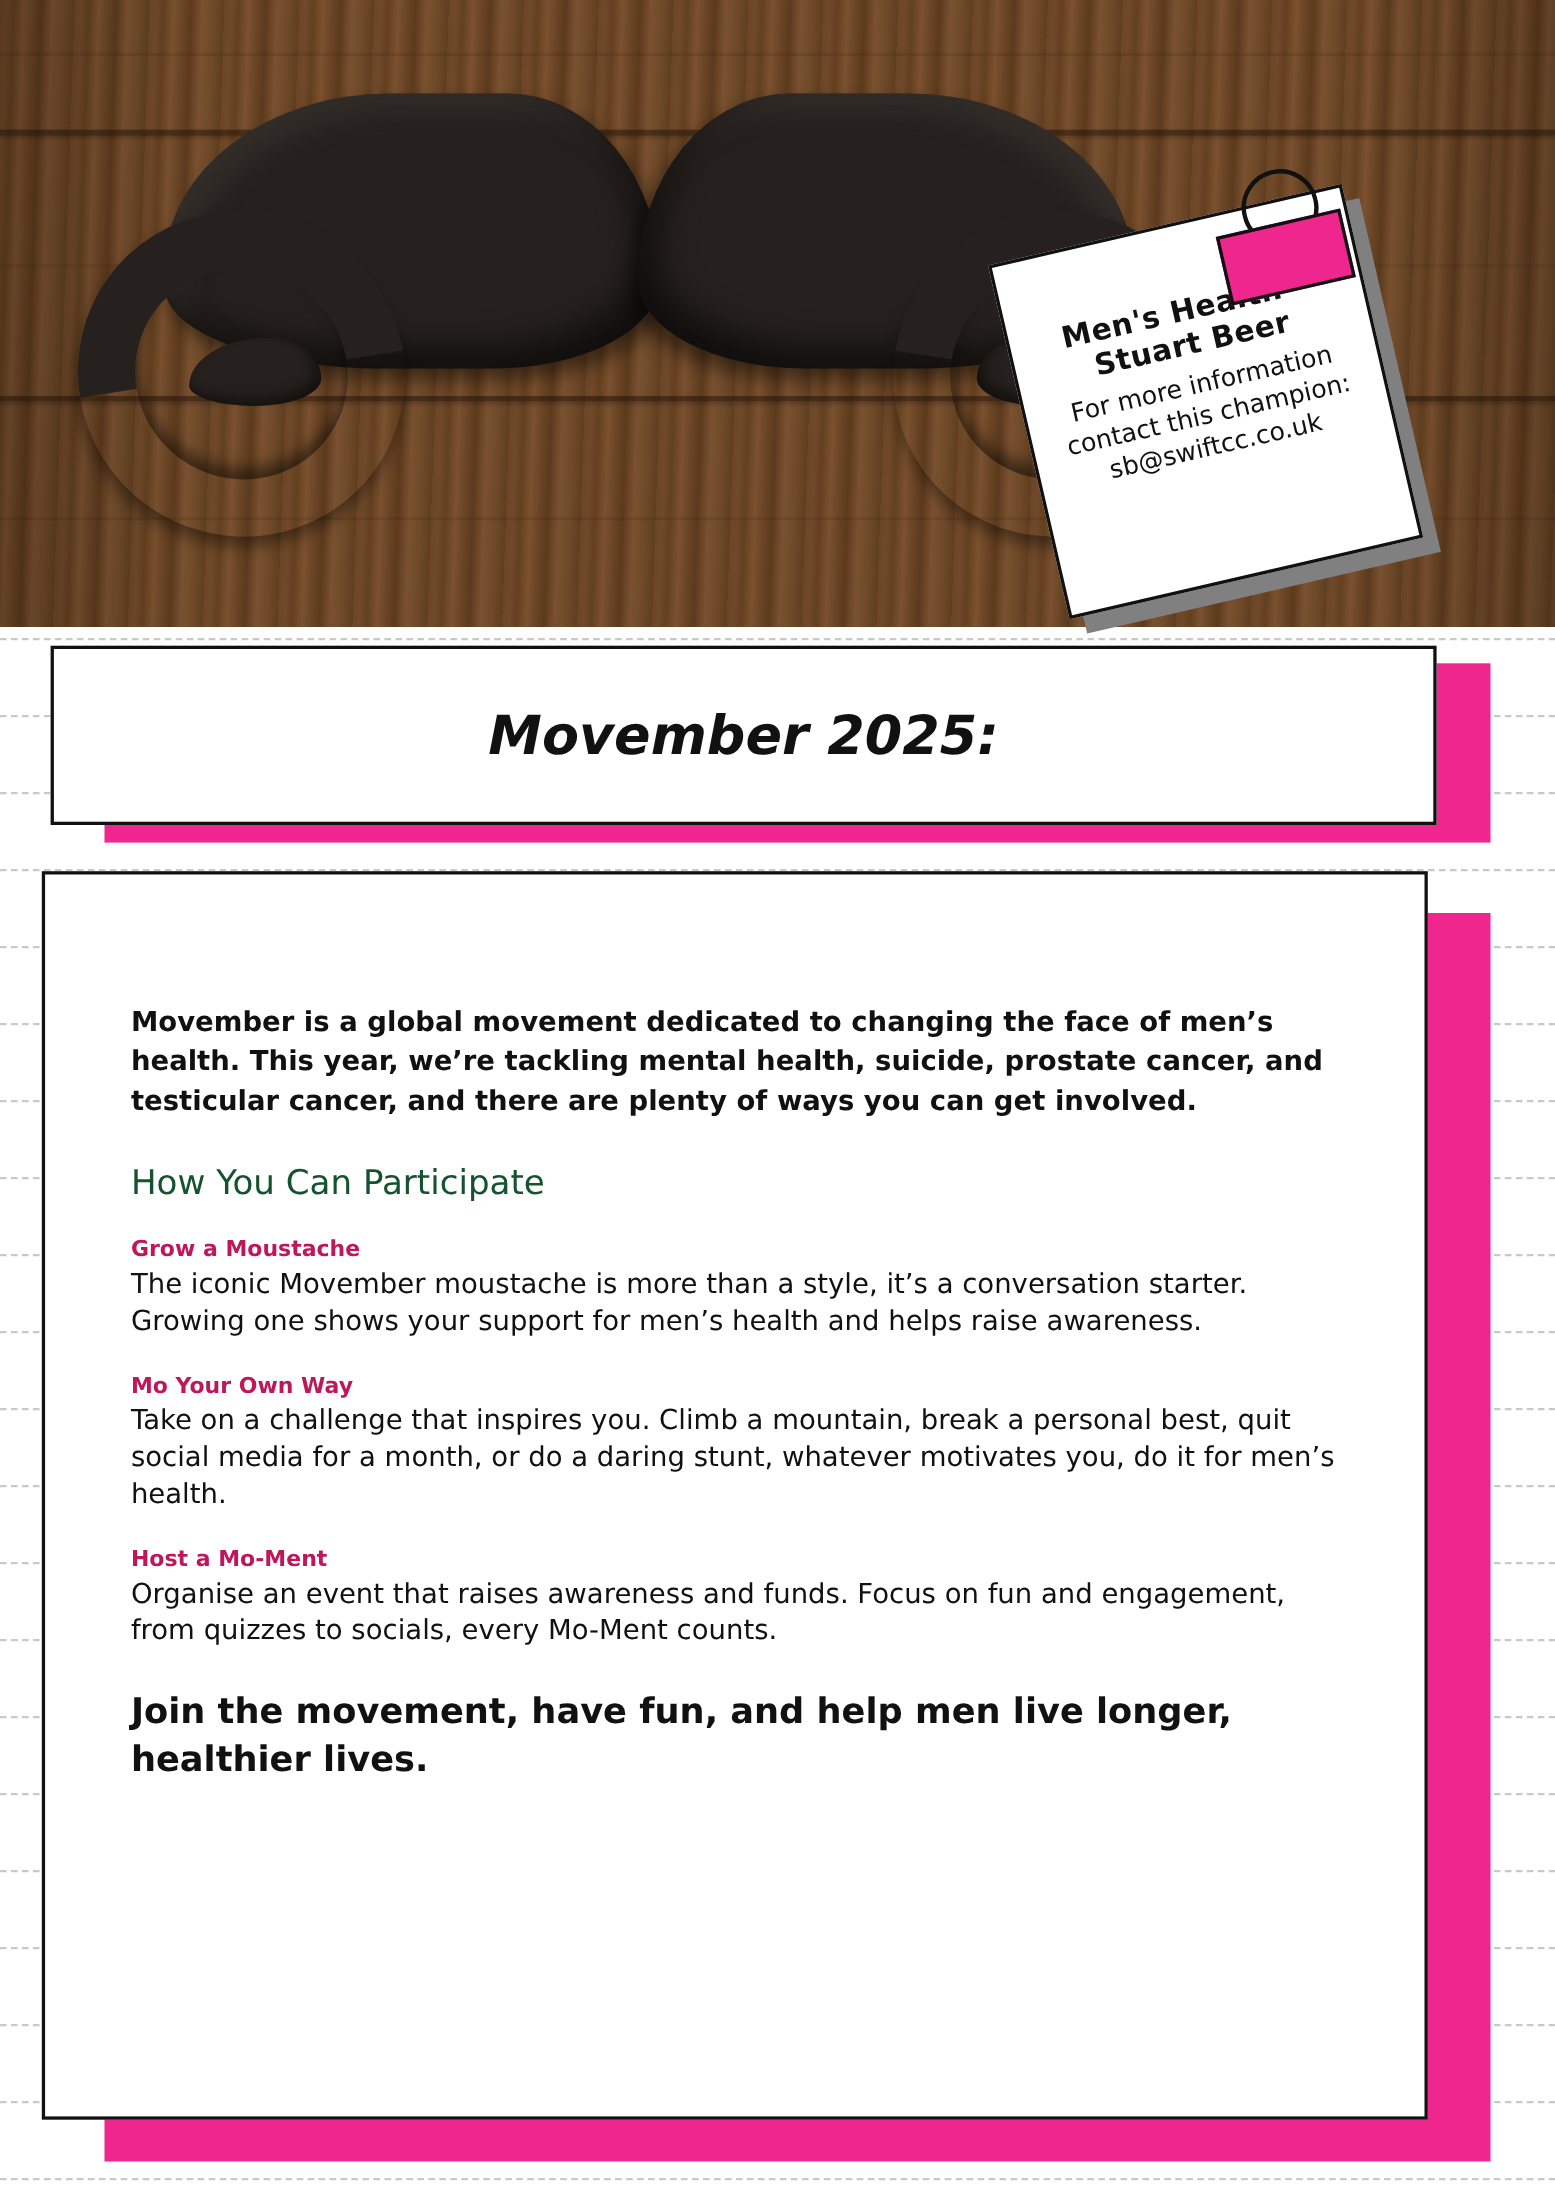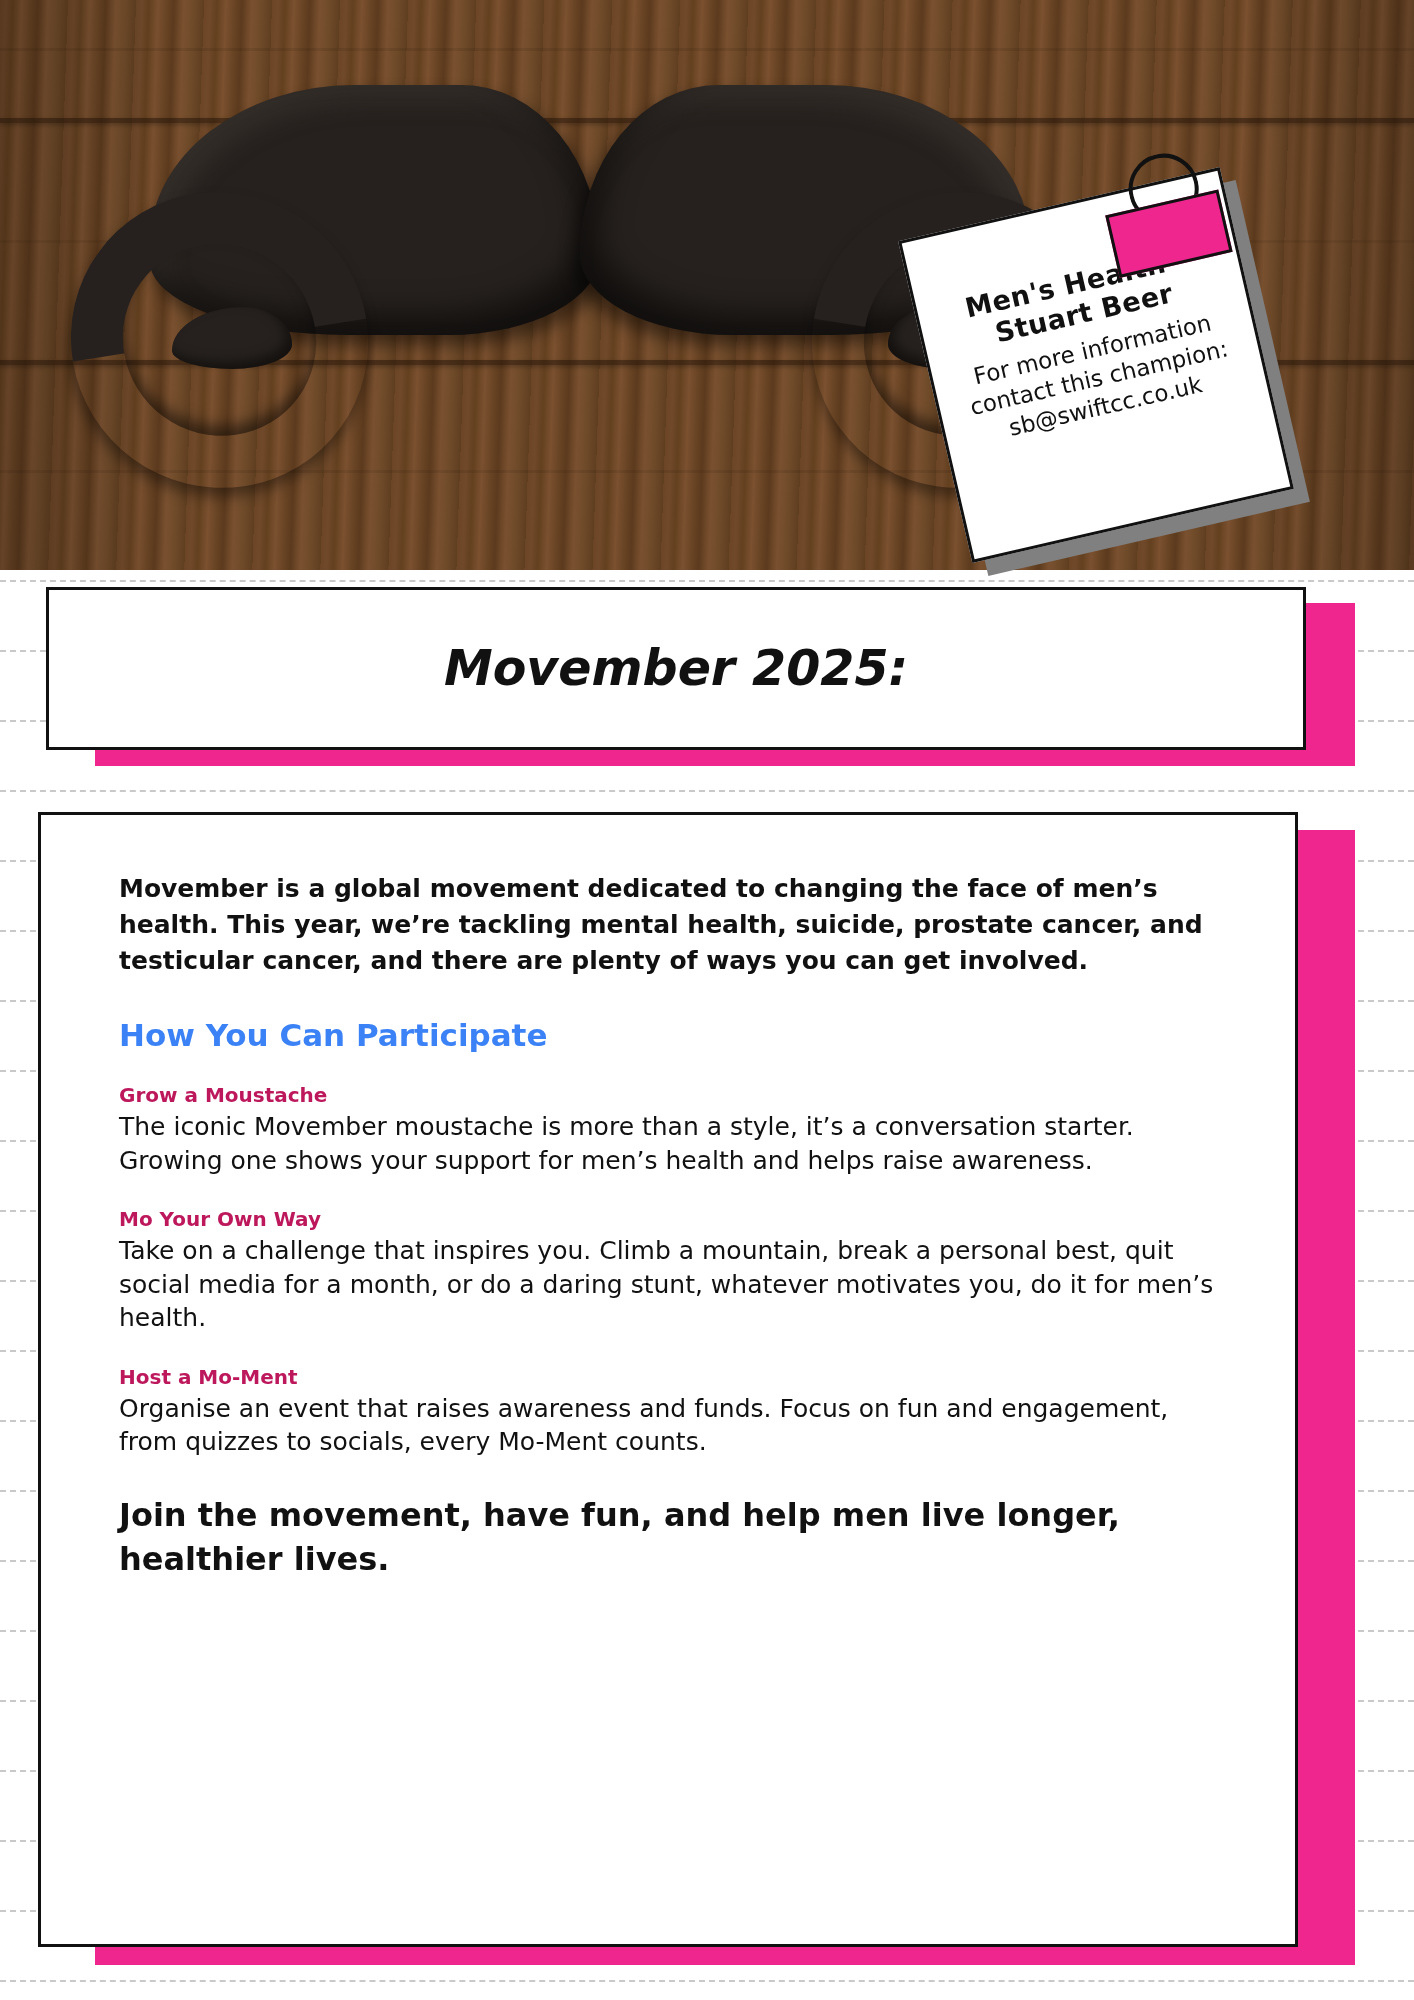--- a/index.html
+++ b/index.html
@@ -214,39 +214,39 @@
     position: absolute;
     left: 95px;
     top: 830px;
     width: 1260px;
     height: 1135px;
     background: #f0268f;
   }
   .main-box {
     position: absolute;
     left: 38px;
-    top: 812px;
+    top: 792px;
     width: 1260px;
     height: 1135px;
     background: #ffffff;
     border: 3px solid #111;
     box-sizing: border-box;
-    padding: 56px 72px 20px 78px;
+    padding: 116px 72px 20px 78px;
   }
   .intro {
     font-size: 25px;
     font-weight: 700;
     color: #111;
     line-height: 1.44;
     margin: 0 0 38px 0;
   }
   .h2 {
     font-size: 31px;
-    font-weight: 700;
-    color: #3b82f6;
+    font-weight: 400;
+    color: #14532d;
     margin: 0 0 30px 0;
   }
   .sec {
     margin: 0 0 30px 0;
   }
   .sec-h {
     font-size: 20px;
     font-weight: 700;
     color: #be185d;
     margin: 0 0 3px 0;

